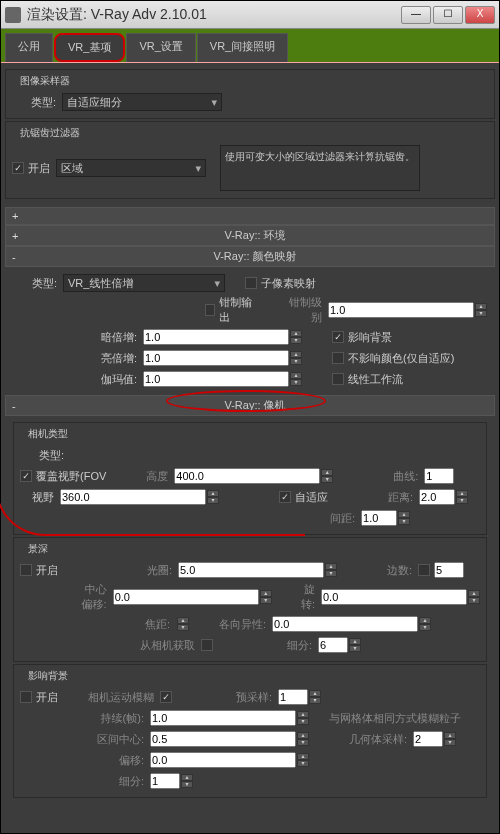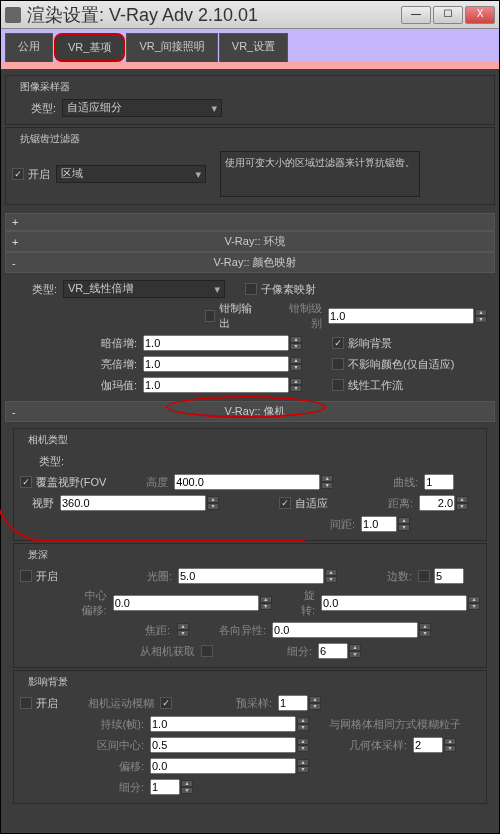--- a/index.html
+++ b/index.html
@@ -1,38 +1,38 @@
 <!DOCTYPE html>
 <html><head>
 <meta charset="utf-8">
 <style>
 *{box-sizing:border-box;margin:0;padding:0;font-family:"Microsoft YaHei",sans-serif;font-size:11px}
 body{background:#fff;width:500px;height:834px;overflow:hidden}
 .window{width:500px;height:834px;background:#3c3c3c;border:1px solid #000}
 .titlebar{height:28px;background:linear-gradient(#e8e8e8,#d0d0d0);display:flex;align-items:center;padding:0 4px;border-bottom:1px solid #888}
 .titleicon{width:16px;height:16px;background:#666;border-radius:2px;margin-right:6px}
-.titletext{flex:1;color:#333;font-size:18px}
+.titletext{flex:1;color:#333;font-size:14px}
 .winbtns{display:flex}
 .winbtn{width:30px;height:18px;margin-left:2px;background:linear-gradient(#eee,#ccc);border:1px solid #888;border-radius:2px;text-align:center;line-height:14px;font-size:10px}
 .winbtn.close{background:linear-gradient(#e88,#c44);color:#fff}
-.tabbar{display:flex;background:#c4b5fd;border-bottom:7px solid #fca5a5;padding:4px 4px 0}
+.tabbar{display:flex;background:#4d7c0f;border-bottom:1px solid #fca5a5;padding:4px 4px 0}
 .tab{padding:5px 12px;color:#ccc;border:1px solid #555;border-bottom:none;margin-right:1px;background:#444;cursor:pointer}
 .tab.active{background:#3c3c3c}
 .annot-red{border:2px solid #c00!important;border-radius:8px}
 .content{padding:4px;color:#ccc}
 .sechead{background:#4a4a4a;border:1px solid #555;padding:2px 6px;display:flex;align-items:center;color:#ddd;font-size:10px}
 .sechead .tog{width:12px;margin-right:4px}
 .sechead .lbl{flex:1;text-align:center}
 .secbody{padding:4px 8px}
 .row{display:flex;align-items:center;margin:3px 0;min-height:18px}
 .lbl{color:#ccc;text-align:right;padding-right:6px}
 .lbl.w50{width:50px}
 .lbl.w60{width:60px}
 select,.dropdown{background:#333;color:#ccc;border:1px solid #222;padding:1px 4px;height:18px}
-.dropdown{display:flex;align-items:flex-end;justify-content:space-between}
+.dropdown{display:flex;align-items:center;justify-content:space-between}
 .dropdown::after{content:"▾";color:#aaa;margin-left:4px}
 .spinner{display:inline-flex;flex-direction:column;margin-left:1px}
 .spinner span{width:12px;height:7px;background:#555;border:1px solid #333;font-size:6px;line-height:5px;text-align:center;color:#ccc}
 .chk{width:12px;height:12px;border:1px solid #555;background:#333;margin-right:4px;display:inline-flex;align-items:center;justify-content:center;font-size:9px;color:#ddd}
 .infobox{border:1px solid #222;background:#383838;color:#ccc;padding:4px;height:46px;width:200px;font-size:10px}
 .posrel{position:relative}
 .group{border:1px solid #2a2a2a;padding:4px 6px;margin:2px 0}
 .grouplabel{color:#ccc;margin:-10px 0 2px 4px;background:#3c3c3c;display:inline-block;padding:0 4px;font-size:10px}
 .grey{color:#888}
 </style>
@@ -46,22 +46,22 @@
     <div class="winbtns">
       <div class="winbtn">—</div>
       <div class="winbtn">☐</div>
       <div class="winbtn close">X</div>
     </div>
   </div>
 
   <div class="tabbar">
     <div class="tab">公用</div>
     <div class="tab active annot-red">VR_基项</div>
+    <div class="tab">VR_设置</div>
     <div class="tab">VR_间接照明</div>
-    <div class="tab">VR_设置</div>
   </div>
 
   <div class="content">
 
     <div class="group">
       <div class="grouplabel">图像采样器</div>
       <div class="row">
         <span class="lbl w50">类型:</span>
         <div class="dropdown" style="width:160px">
             <span>自适应细分</span>
@@ -184,21 +184,21 @@
           <input class="num" value="360.0" style="">
           <div class="spinner">
               <span>▴</span>
               <span>▾</span>
             </div>
           <span style="width:60px"></span>
           <span class="chk">✓</span>
           <span>自适应</span>
           <span style="width:60px"></span>
           <span class="lbl grey">距离:</span>
-          <input class="num" style="width: 36px; text-align: right;" value="2.0">
+          <input class="num" style="width: 36px;" value="2.0">
           <div class="spinner">
               <span>▴</span>
               <span>▾</span>
             </div>
         </div>
         <div class="row">
           <span style="width:310px"></span>
           <span class="lbl grey">间距:</span>
           <input class="num" style="width: 36px;" value="1.0">
           <div class="spinner">

